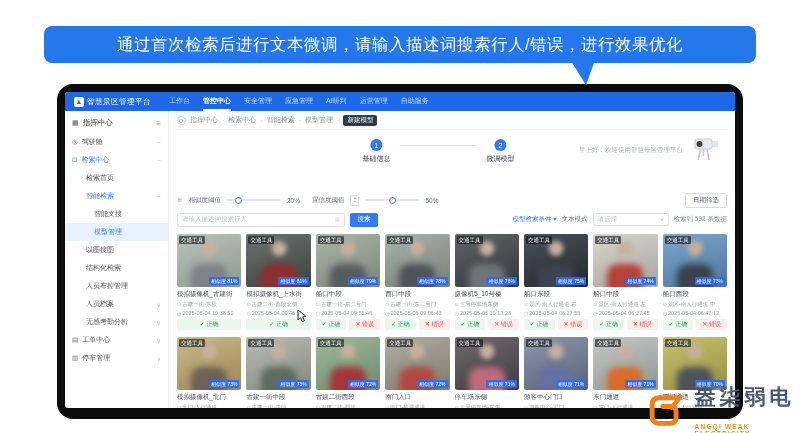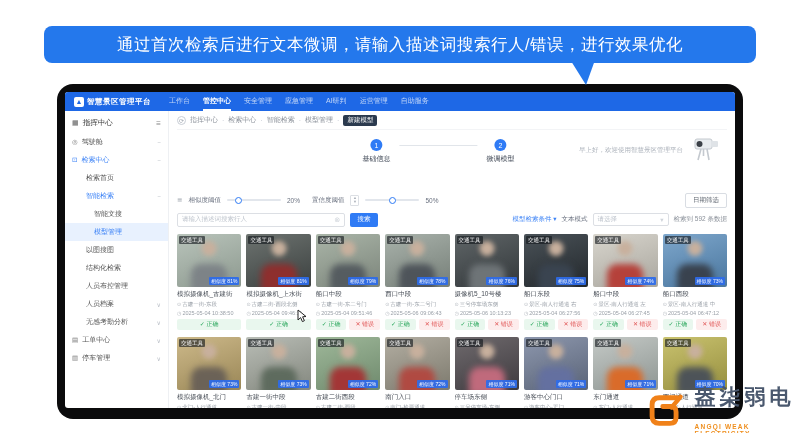--- a/index.html
+++ b/index.html
@@ -18,21 +18,21 @@
   .laptop { position:absolute; left:57px; top:84px; width:686px; height:335px;
     background:#0b0b0c; border-radius:16px; padding:8px 8px 11px 8px; z-index:1; }
   .screen { width:100%; height:100%; background:#fff; border-radius:3px; overflow:hidden;
     position:relative; display:flex; flex-direction:column; }
 
   
   .navbar { height:19px; background:#1e68e6; display:flex; align-items:center; padding:0 9px; flex:0 0 auto; }
   .nav-logo { display:flex; align-items:center; gap:3px; margin-right:18px; }
   .nav-logo-icon { width:10px; height:10px; background:#fff; color:#1e68e6; font-size:7px;
     border-radius:2px; display:flex; align-items:center; justify-content:center; line-height:1; }
-  .nav-logo-text { color:#fff; font-size:7.5px; font-weight:bold; letter-spacing:.5px; }
+  .nav-logo-text { color:#fff; font-size:7.5px; font-weight:normal; letter-spacing:.5px; }
   .nav-menu { display:flex; height:100%; gap:13px; }
   .nav-item { color:rgba(255,255,255,.72); font-size:7px; display:flex; align-items:center; height:100%;
     border-bottom:2px solid transparent; cursor:pointer; }
   .nav-item.active { color:#fff; font-weight:bold; border-bottom-color:#fff; }
 
   .app-body { flex:1; display:flex; min-height:0; }
 
   
   .sidebar { width:104px; flex:0 0 auto; border-right:1px solid #eef0f3; padding-top:3px; overflow:hidden; }
   .side-head { display:flex; align-items:center; padding:4px 7px 5px 7px; color:#333; font-size:7.5px; }

